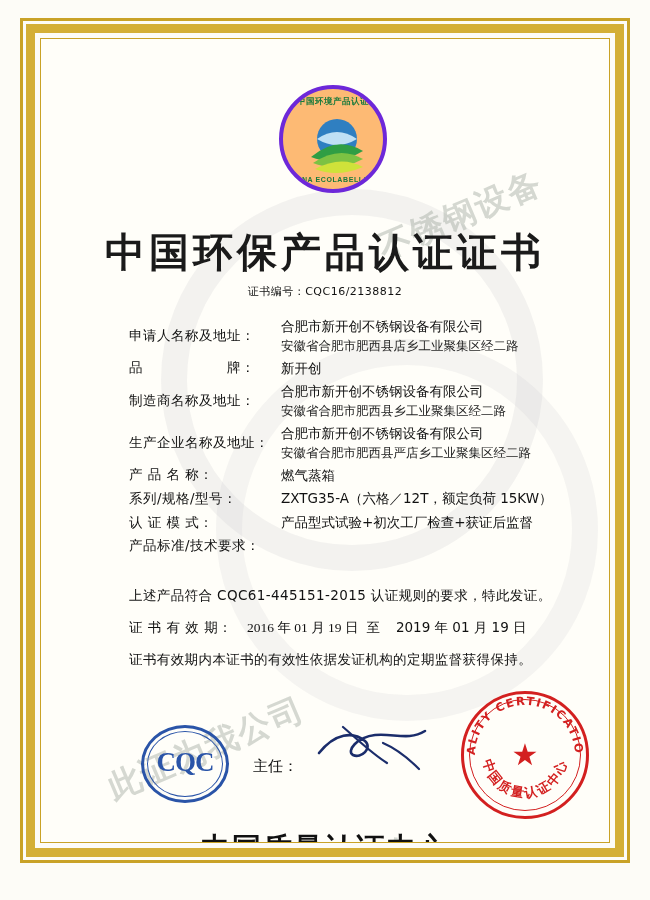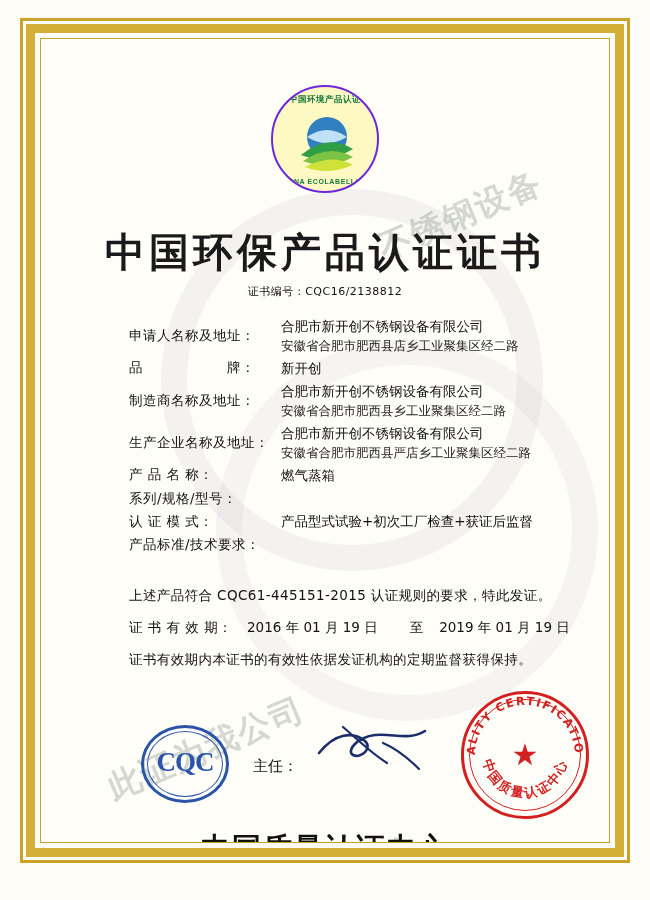--- a/index.html
+++ b/index.html
@@ -75,25 +75,25 @@
   .wm-text.w3 { left: 205px; top: 855px; }
   
   .logo-wrap {
     position: absolute;
     left: 50%; top: 46px;
     transform: translateX(-50%);
     width: 108px; height: 108px;
   }
   .logo-circle {
     position: absolute;
-    left: 0; top: 0;
+    left: 8px; top: 0;
     width: 108px; height: 108px;
     border-radius: 50%;
-    background: #fef9c3;
-    border: 2px solid #6d28d9;
+    background: #fdba74;
+    border: 4px solid #6d28d9;
     box-sizing: border-box;
     overflow: hidden;
   }
   .logo-top-text {
     position: absolute;
     top: 7px; left: 0; width: 100%;
     text-align: center;
     font-size: 8.5px;
     color: #1a7a3c;
     font-weight: bold;
@@ -187,21 +187,21 @@
     color: #111;
     font-family: "DejaVu Sans", sans-serif;
   }
   .validity-row .lbl {
     width: 118px;
     flex: 0 0 118px;
     display: flex;
     justify-content: space-between;
     letter-spacing: 0.5px;
   }
-  .validity-row .d1 { margin-right: 32px; }
+  .validity-row .d1 { margin-right: 8px; font-family: Liberation Serif, serif; }
   .validity-row .sep { margin-right: 16px; }
   
   .cqc-seal {
     position: absolute;
     left: 100px; top: 686px;
     width: 88px; height: 78px;
   }
   .cqc-seal .oval {
     position: absolute;
     left: 0; top: 0;
@@ -363,20 +363,21 @@
         </div>
       </div>
 
       <div class="field-row">
         <div class="field-label">产 品 名 称：</div>
         <div class="field-value">燃气蒸箱</div>
       </div>
 
       <div class="field-row">
         <div class="field-label">系列/规格/型号：</div>
+        <div class="field-value">ZXTG35-A（六格／12T，额定负荷 15KW）</div>
       </div>
 
       <div class="field-row">
         <div class="field-label">认 证 模 式：</div>
         <div class="field-value">产品型式试验+初次工厂检查+获证后监督</div>
       </div>
 
       <div class="field-row">
         <div class="field-label">产品标准/技术要求：</div>
       </div>

